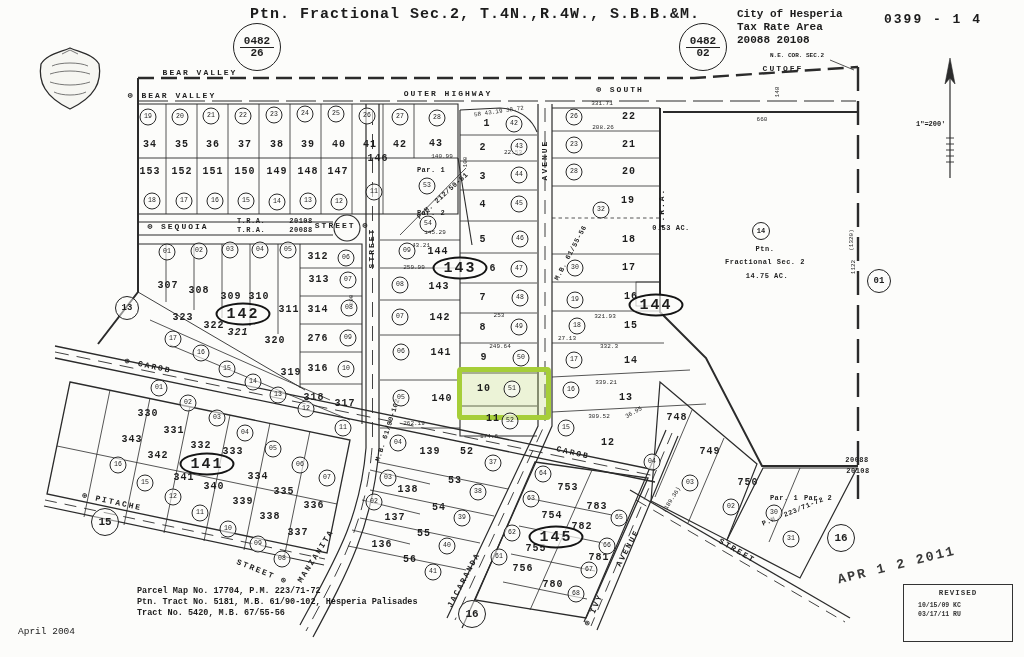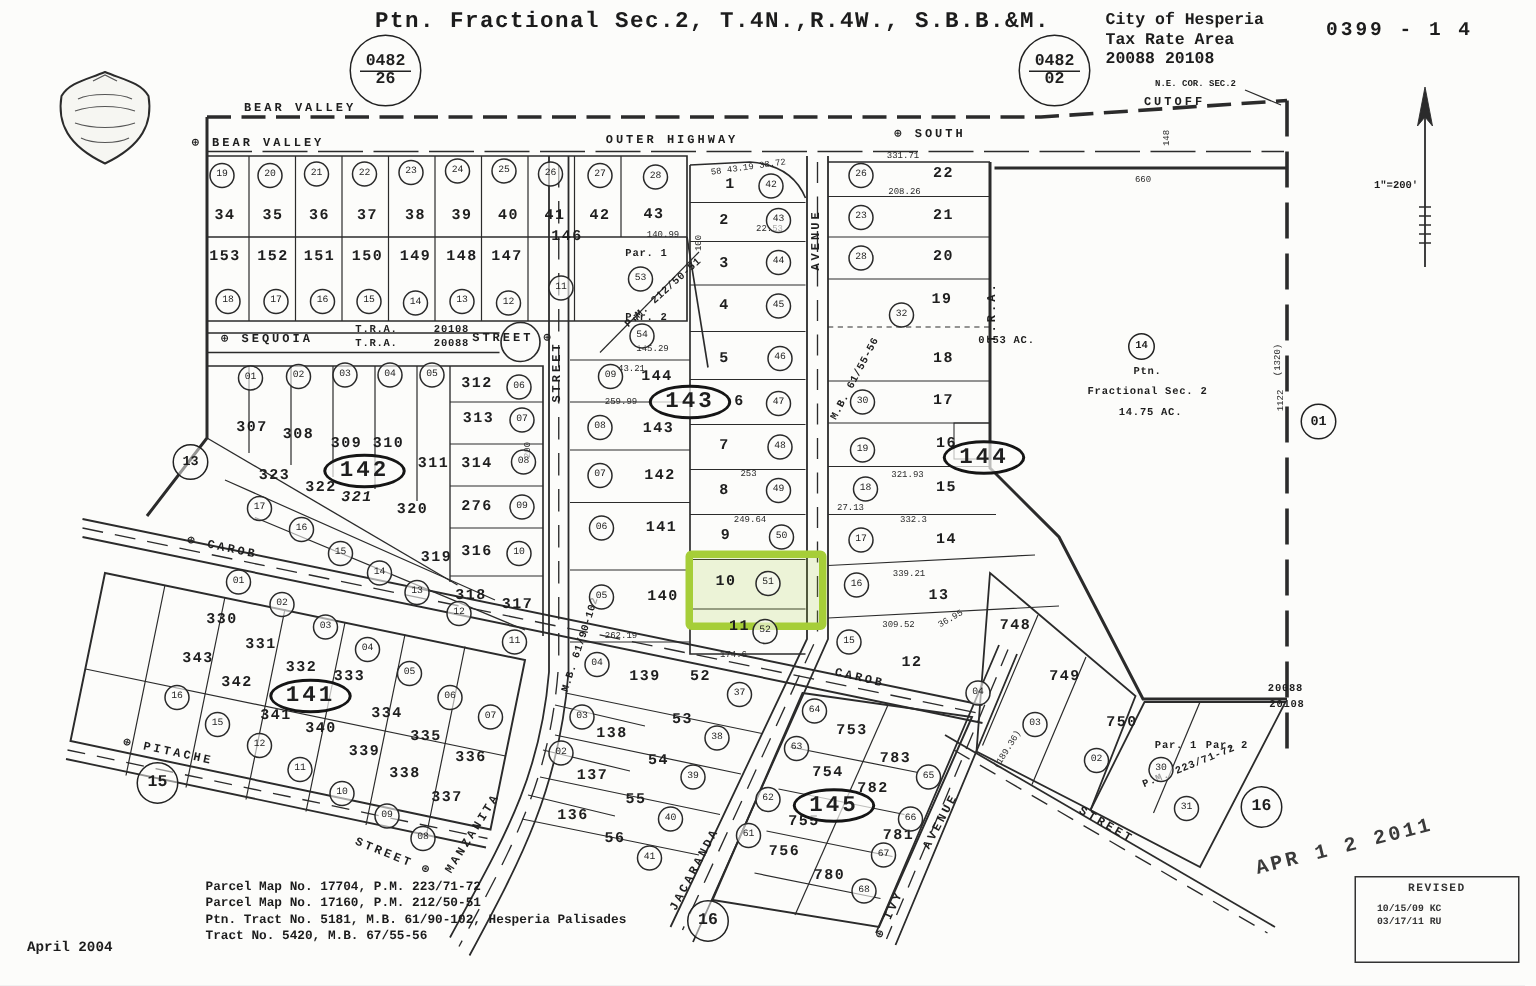--- a/index.html
+++ b/index.html
@@ -23,21 +23,21 @@
         font-weight:bold;background:#fcfcfa;}
   .pageref .bot{border-top:1.2px solid #222;width:34px;text-align:center;}
   .box{position:absolute;border:1.5px solid #333;}
   #disclaimer{left:8px;top:13px;width:132px;height:34px;font-size:6.8px;text-align:center;
         display:flex;flex-direction:column;justify-content:center;line-height:1.5;font-weight:bold;}
   #title{position:absolute;left:250px;top:6px;font-size:15px;font-weight:bold;letter-spacing:1px;}
   #cityblock{position:absolute;left:737px;top:8px;font-size:11px;font-weight:bold;line-height:13px;}
   #sheetno{position:absolute;left:884px;top:12px;font-size:13px;font-weight:bold;letter-spacing:2px;}
   #scale{position:absolute;left:916px;top:120px;font-size:7px;font-weight:bold;}
   #notes{position:absolute;left:137px;top:586px;font-size:8.5px;line-height:11px;font-weight:bold;}
-  #mapdate{position:absolute;left:18px;top:626px;font-size:9.5px;font-weight:bold;}
+  #mapdate{position:absolute;left:18px;top:626px;font-size:9.5px;font-weight:normal;}
   #assessor{position:absolute;left:737px;top:604px;font-size:10.5px;font-weight:bold;line-height:12.5px;}
   #stamp{position:absolute;left:836px;top:558px;font-size:13.5px;font-weight:bold;color:#3a3a3a;
          letter-spacing:2px;transform:rotate(-14deg);}
   #revised{left:903px;top:584px;width:110px;height:58px;font-size:6.5px;line-height:9px;color:#333;
          padding-top:4px;box-sizing:border-box;}
   #revised .rtitle{text-align:center;font-size:7.5px;font-weight:bold;letter-spacing:1px;margin-bottom:3px;}
   #revised .rentry{padding-left:14px;font-weight:bold;}
   #highlight{position:absolute;border-radius:4px;}
   .necor{position:absolute;font-size:6px;font-weight:bold;}
 </style>
@@ -417,21 +417,20 @@
         <span class="bot">26</span>
       </div>
       <div class="lbl pageref" style="left: 703px; top: 47px;">
         <span>0482</span>
         <span class="bot">02</span>
       </div>
     </div>
 
   <div id="notes">
     <div>Parcel Map No. 17704, P.M. 223/71-72</div>
-    <div>Parcel Map No. 17160, P.M. 212/50-51</div>
     <div>Ptn. Tract No. 5181, M.B. 61/90-102, Hesperia Palisades</div>
     <div>Tract No. 5420, M.B. 67/55-56</div>
   </div>
   <div id="mapdate">April 2004</div>
   <div id="stamp">APR 1 2 2011</div>
   <div id="revised" class="box">
     <div class="rtitle">REVISED</div>
     <div class="rentry">10/15/09 KC</div>
     <div class="rentry">03/17/11 RU</div>
   </div>

